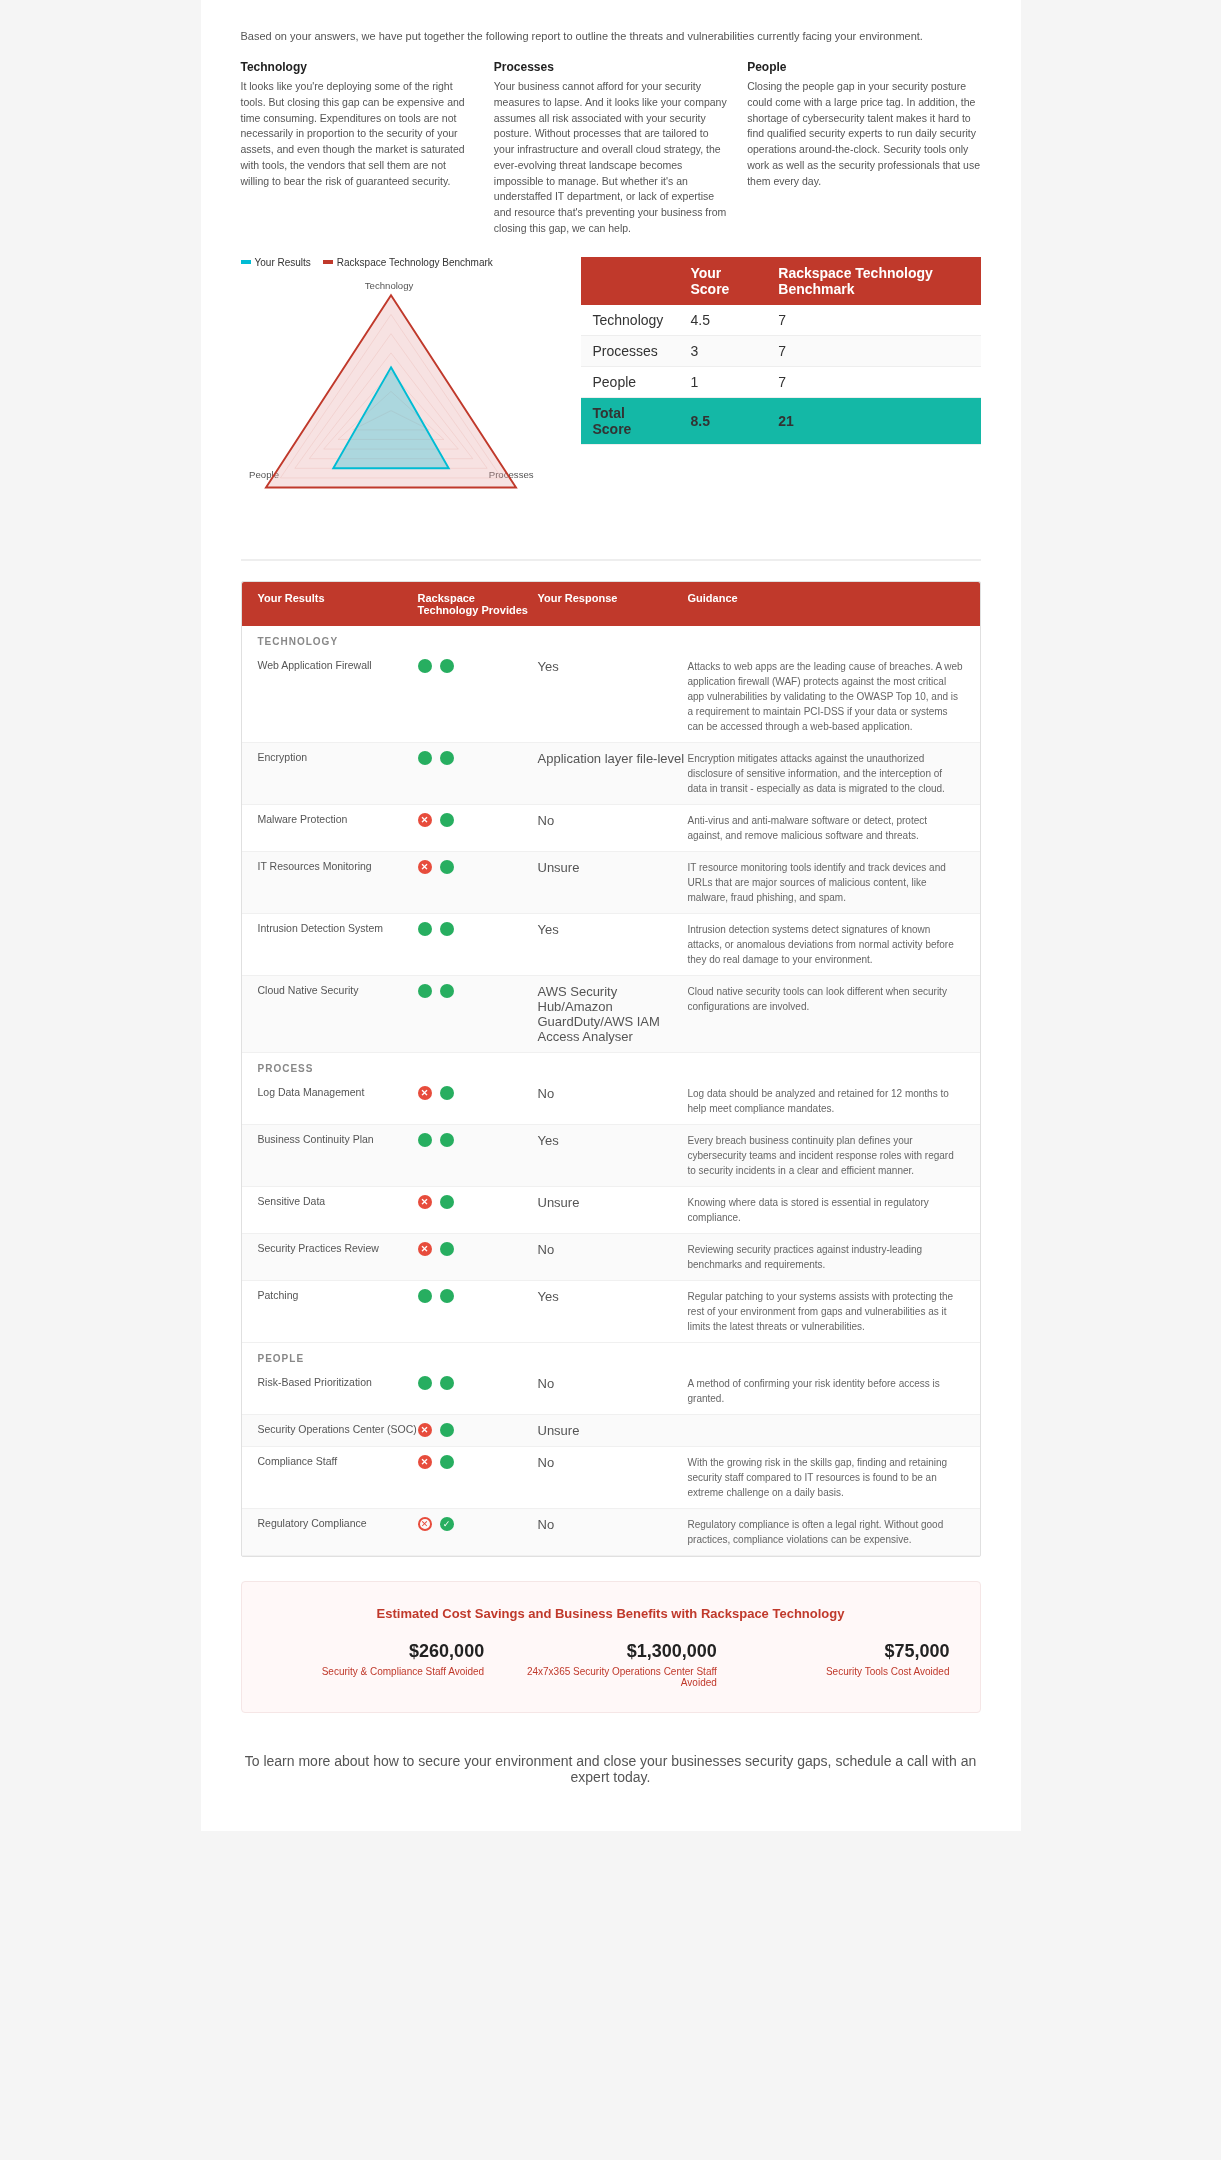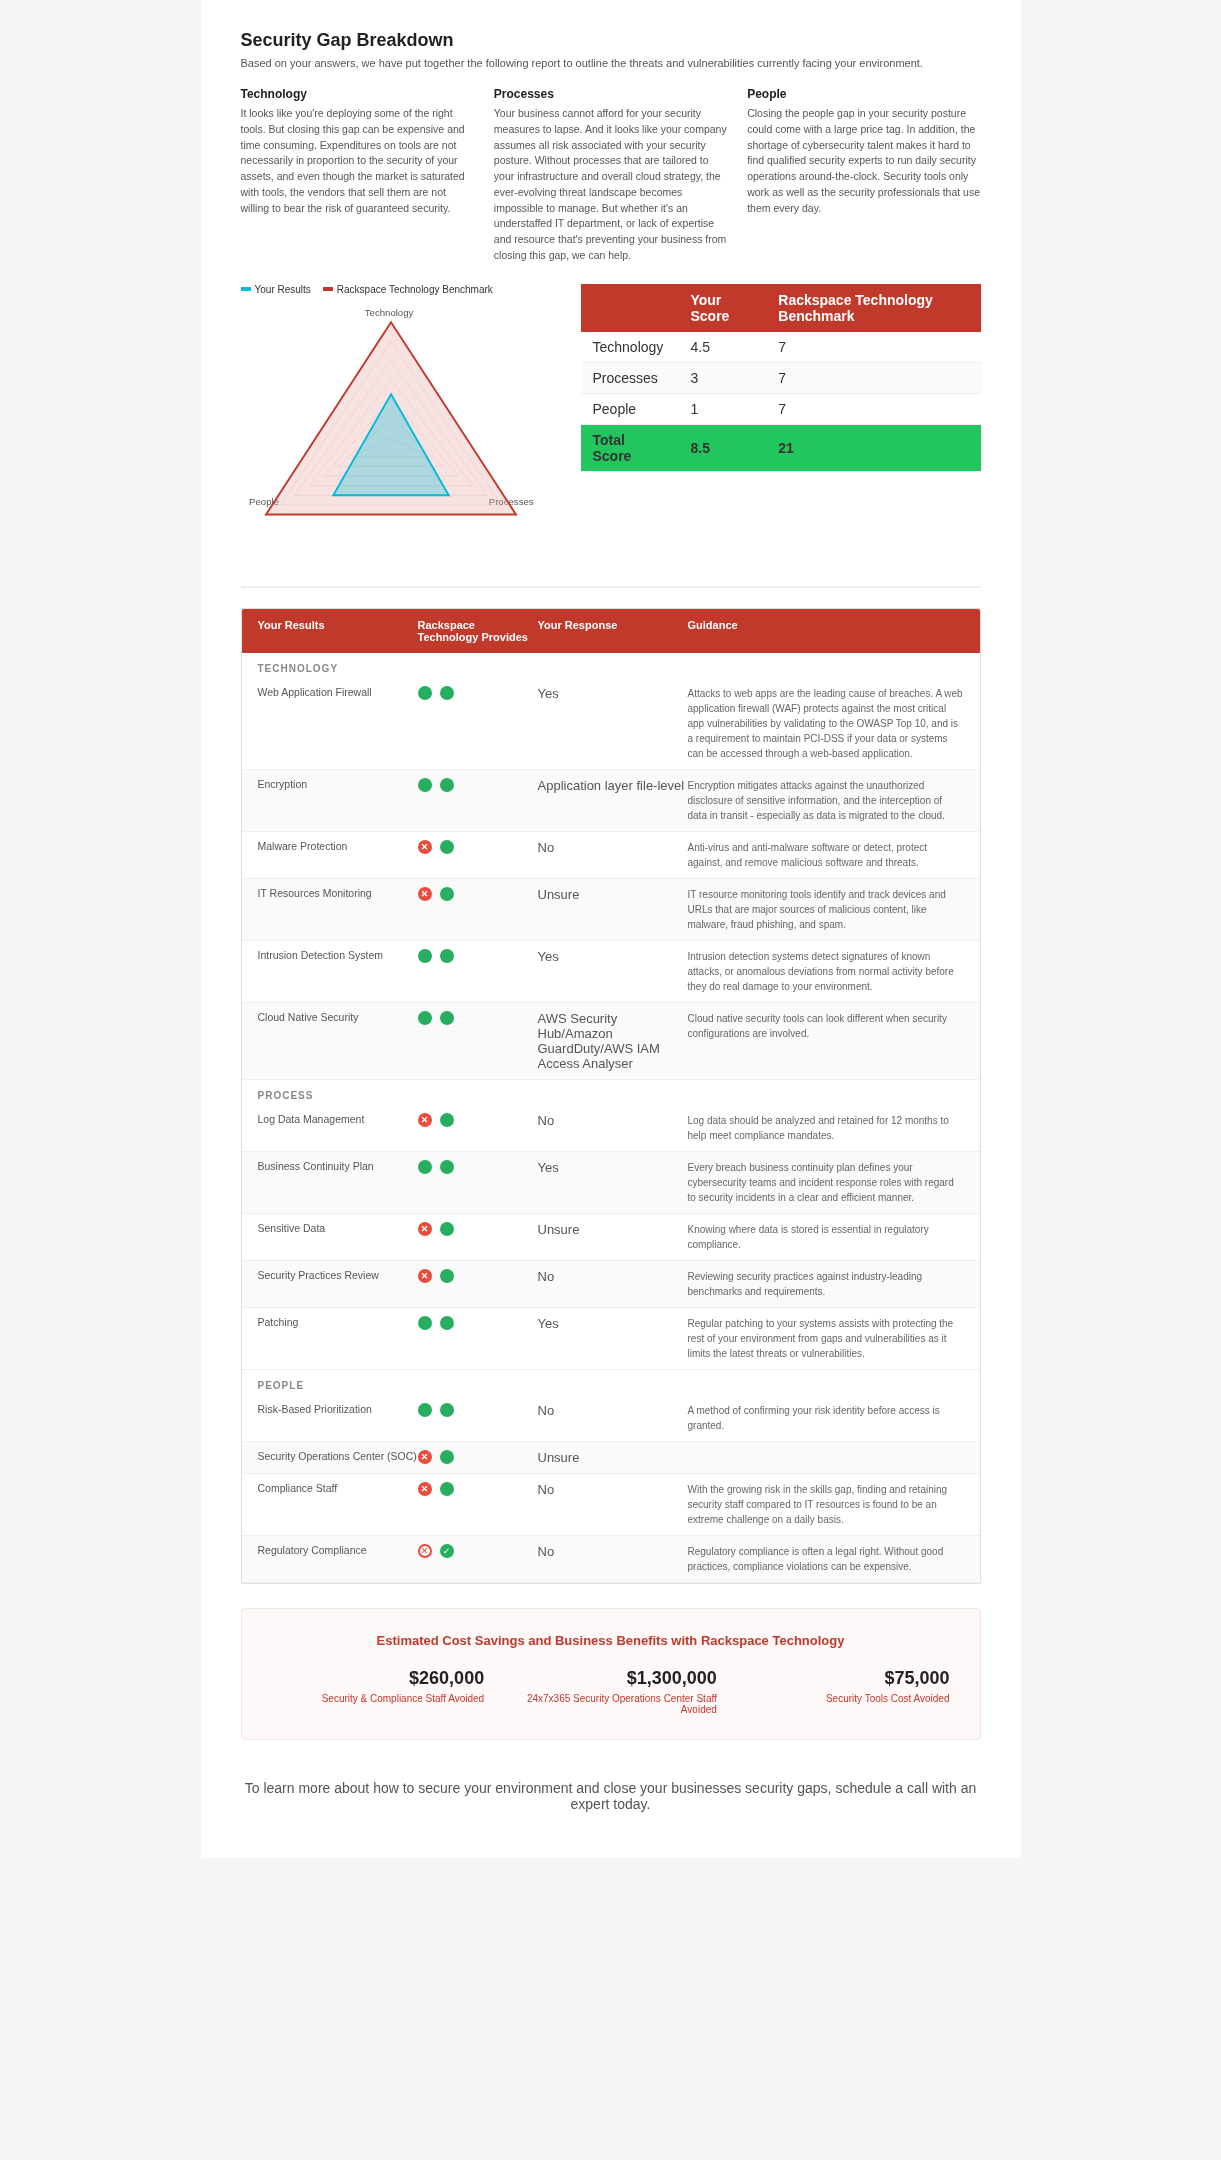--- a/index.html
+++ b/index.html
@@ -24,21 +24,21 @@
     
     svg.radar { width: 300px; height: 250px; }
     
     .score-table { flex: 1; }
     .score-table table { width: 100%; border-collapse: collapse; font-size: 14px; }
     .score-table table thead tr { background: #c0392b; color: #fff; }
     .score-table table thead th { padding: 8px 12px; text-align: left; font-weight: bold; }
     .score-table table tbody tr { border-bottom: 1px solid #eee; }
     .score-table table tbody tr:nth-child(even) { background: #fafafa; }
     .score-table table tbody td { padding: 7px 12px; }
-    .score-table table tbody tr.total-row { background: #22c55e; font-weight: bold; }
+    .score-table table tbody tr.total-row { background: #14b8a6; font-weight: bold; }
     
     .divider { height: 2px; background: #eee; margin: 20px 0; }
     
     
     .results-header { background: #c0392b; color: #fff; display: grid; grid-template-columns: 160px 120px 150px 1fr; padding: 10px 16px; font-size: 11px; font-weight: bold; border-radius: 2px 2px 0 0; }
     
     .section-label { font-size: 10px; font-weight: bold; color: #888; text-transform: uppercase; letter-spacing: 1px; padding: 10px 16px 4px; }
     
     .results-row { display: grid; grid-template-columns: 160px 120px 150px 1fr; padding: 8px 16px; border-bottom: 1px solid #f0f0f0; align-items: flex-start; }
     .results-row:nth-child(even) { background: #fafafa; }
@@ -62,21 +62,20 @@
     
     .footer-text { text-align: center; font-size: 14px; color: #555; padding: 16px 0; }
     
     .results-table-wrapper { border: 1px solid #e0e0e0; border-radius: 2px; margin-bottom: 20px; }
   </style>
 </head>
 <body>
 
 <div class="page">
 
-  <h1 class="main-title">Security Gap Breakdown</h1>
   <p class="subtitle">Based on your answers, we have put together the following report to outline the threats and vulnerabilities currently facing your environment.</p>
 
   <div class="three-col">
     <div class="col-section">
       <h3>Technology</h3>
       <p>It looks like you're deploying some of the right tools. But closing this gap can be expensive and time consuming. Expenditures on tools are not necessarily in proportion to the security of your assets, and even though the market is saturated with tools, the vendors that sell them are not willing to bear the risk of guaranteed security.</p>
     </div>
     <div class="col-section">
       <h3>Processes</h3>
       <p>Your business cannot afford for your security measures to lapse. And it looks like your company assumes all risk associated with your security posture. Without processes that are tailored to your infrastructure and overall cloud strategy, the ever-evolving threat landscape becomes impossible to manage. But whether it's an understaffed IT department, or lack of expertise and resource that's preventing your business from closing this gap, we can help.</p>

